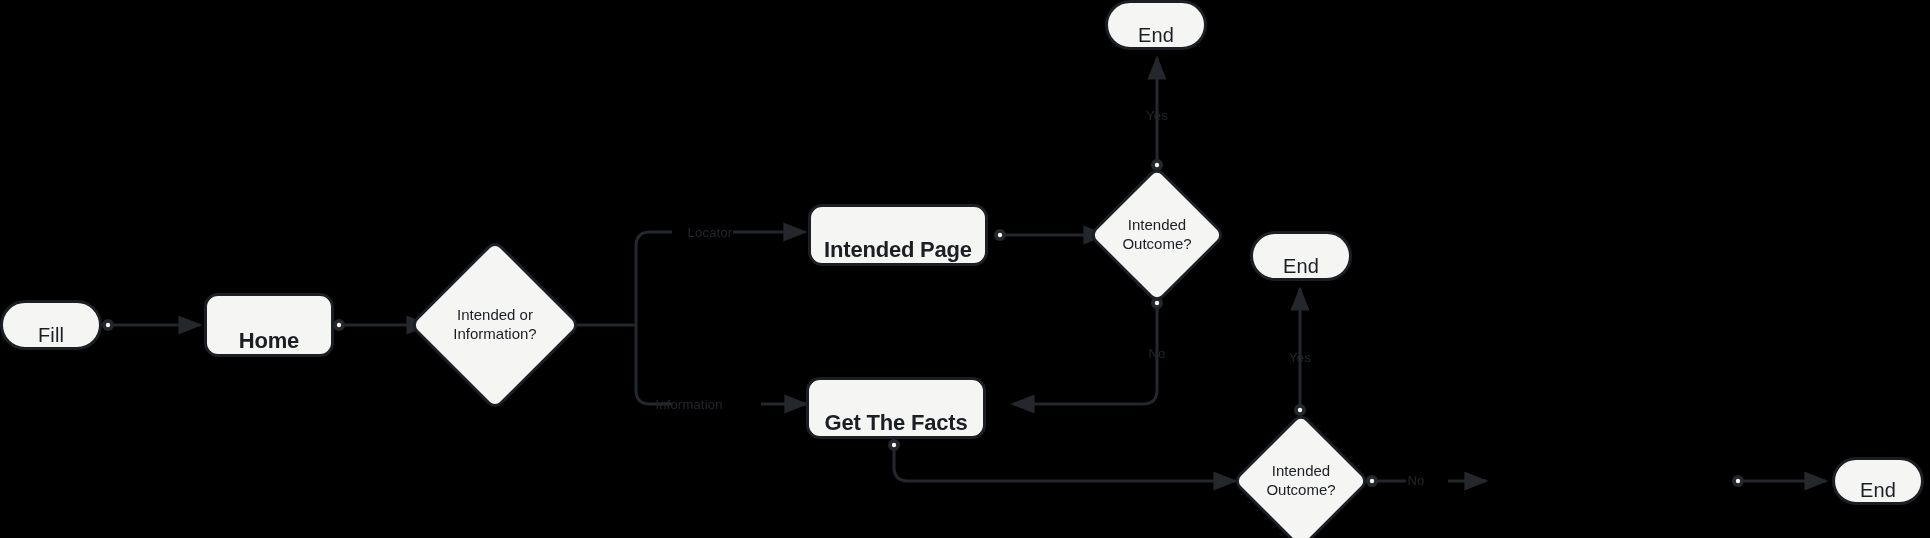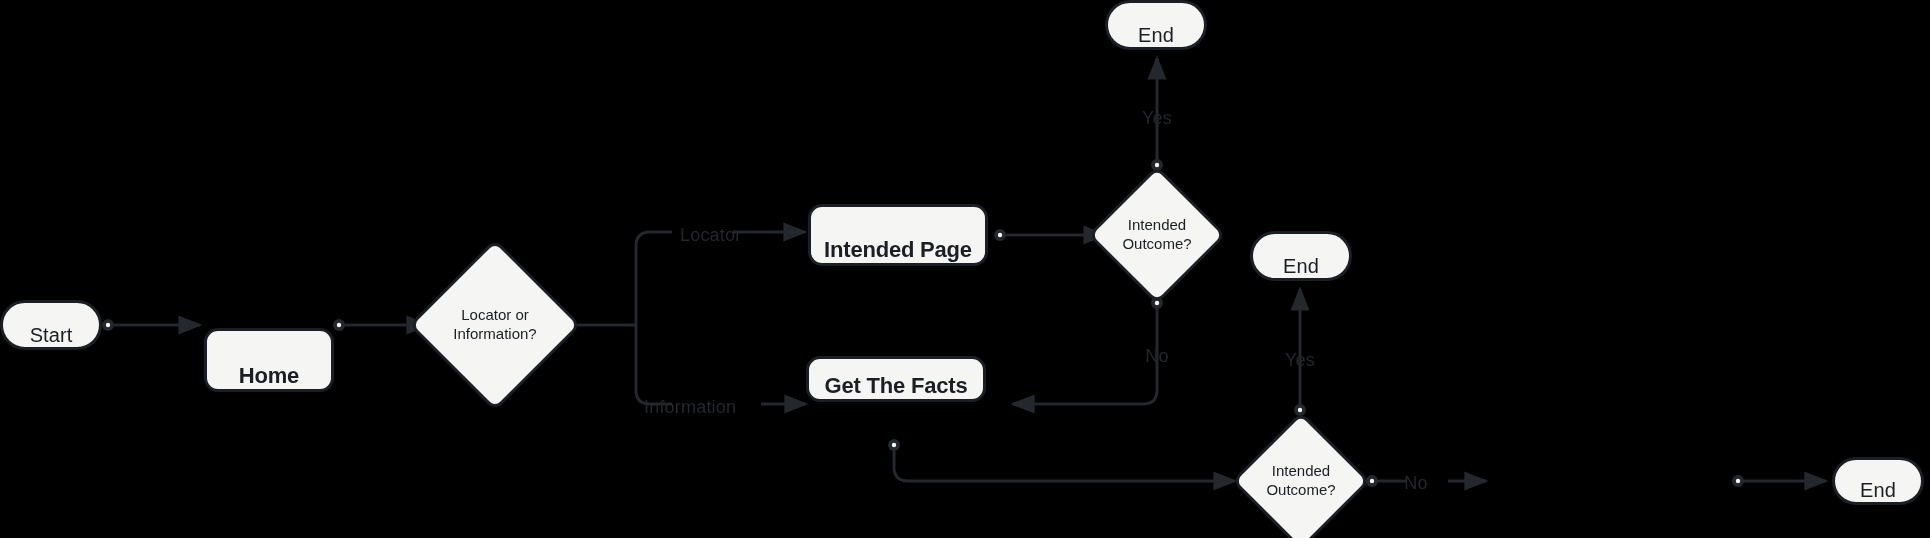--- a/index.html
+++ b/index.html
@@ -67,21 +67,21 @@
     text-align: center;
     color: #1b1e23;
     font-size: 15px;
     font-weight: 400;
     line-height: 1.25;
     white-space: pre-line;
   }
   .edge-label {
     position: absolute;
     color: #23262b;
-    font-size: 18px;
+    font-size: 13px;
     font-weight: 400;
     letter-spacing: 0.2px;
     white-space: nowrap;
     z-index: 6;
     text-align: center;
   }
   .edge-path {
     fill: none;
     stroke: #24272c;
     stroke-width: 3;
@@ -141,38 +141,38 @@
     <circle class="edge-dot-outer" cx="1372" cy="481" r="6"></circle>
     <circle class="edge-dot-inner" cx="1372" cy="481" r="2.2"></circle>
     <path class="edge-path" d="M1448,481 L1486,481" marker-end="url(#arrow)"></path>
 
     <path class="edge-path" d="M1738,481 L1826,481" marker-end="url(#arrow)"></path>
     <circle class="edge-dot-outer" cx="1738" cy="481" r="6"></circle>
     <circle class="edge-dot-inner" cx="1738" cy="481" r="2.2"></circle>
   </svg>
 
   <div class="node pill" style="left:0px; top:300px; width:102px; height:50px;">
-    <span>Start</span>
-  </div>
-
-  <div class="node rect" style="left:204px; top:293px; width:130px; height:64px;margin-top:35px;">
+    <span>Fill</span>
+  </div>
+
+  <div class="node rect" style="left:204px; top:293px; width:130px; height:64px;">
     <span>Home</span>
   </div>
 
   <div class="diamond-wrap" style="left:434px; top:264px; width:122px; height:122px;">
     <div class="diamond-shape"></div>
-    <div class="diamond-label">Locator or
+    <div class="diamond-label">Intended or
 Information?</div>
   </div>
 
   <div class="node rect" style="left:808px; top:204px; width:180px; height:62px;">
     <span>Intended Page</span>
   </div>
 
-  <div class="node rect" style="left:806px; top:356px; width:180px; height:46px;">
+  <div class="node rect" style="left:806px; top:377px; width:180px; height:62px;">
     <span>Get The Facts</span>
   </div>
 
   <div class="diamond-wrap" style="left:1108px; top:186px; width:98px; height:98px;">
     <div class="diamond-shape"></div>
     <div class="diamond-label">Intended
 Outcome?</div>
   </div>
 
   <div class="diamond-wrap" style="left:1252px; top:432px; width:98px; height:98px;">

